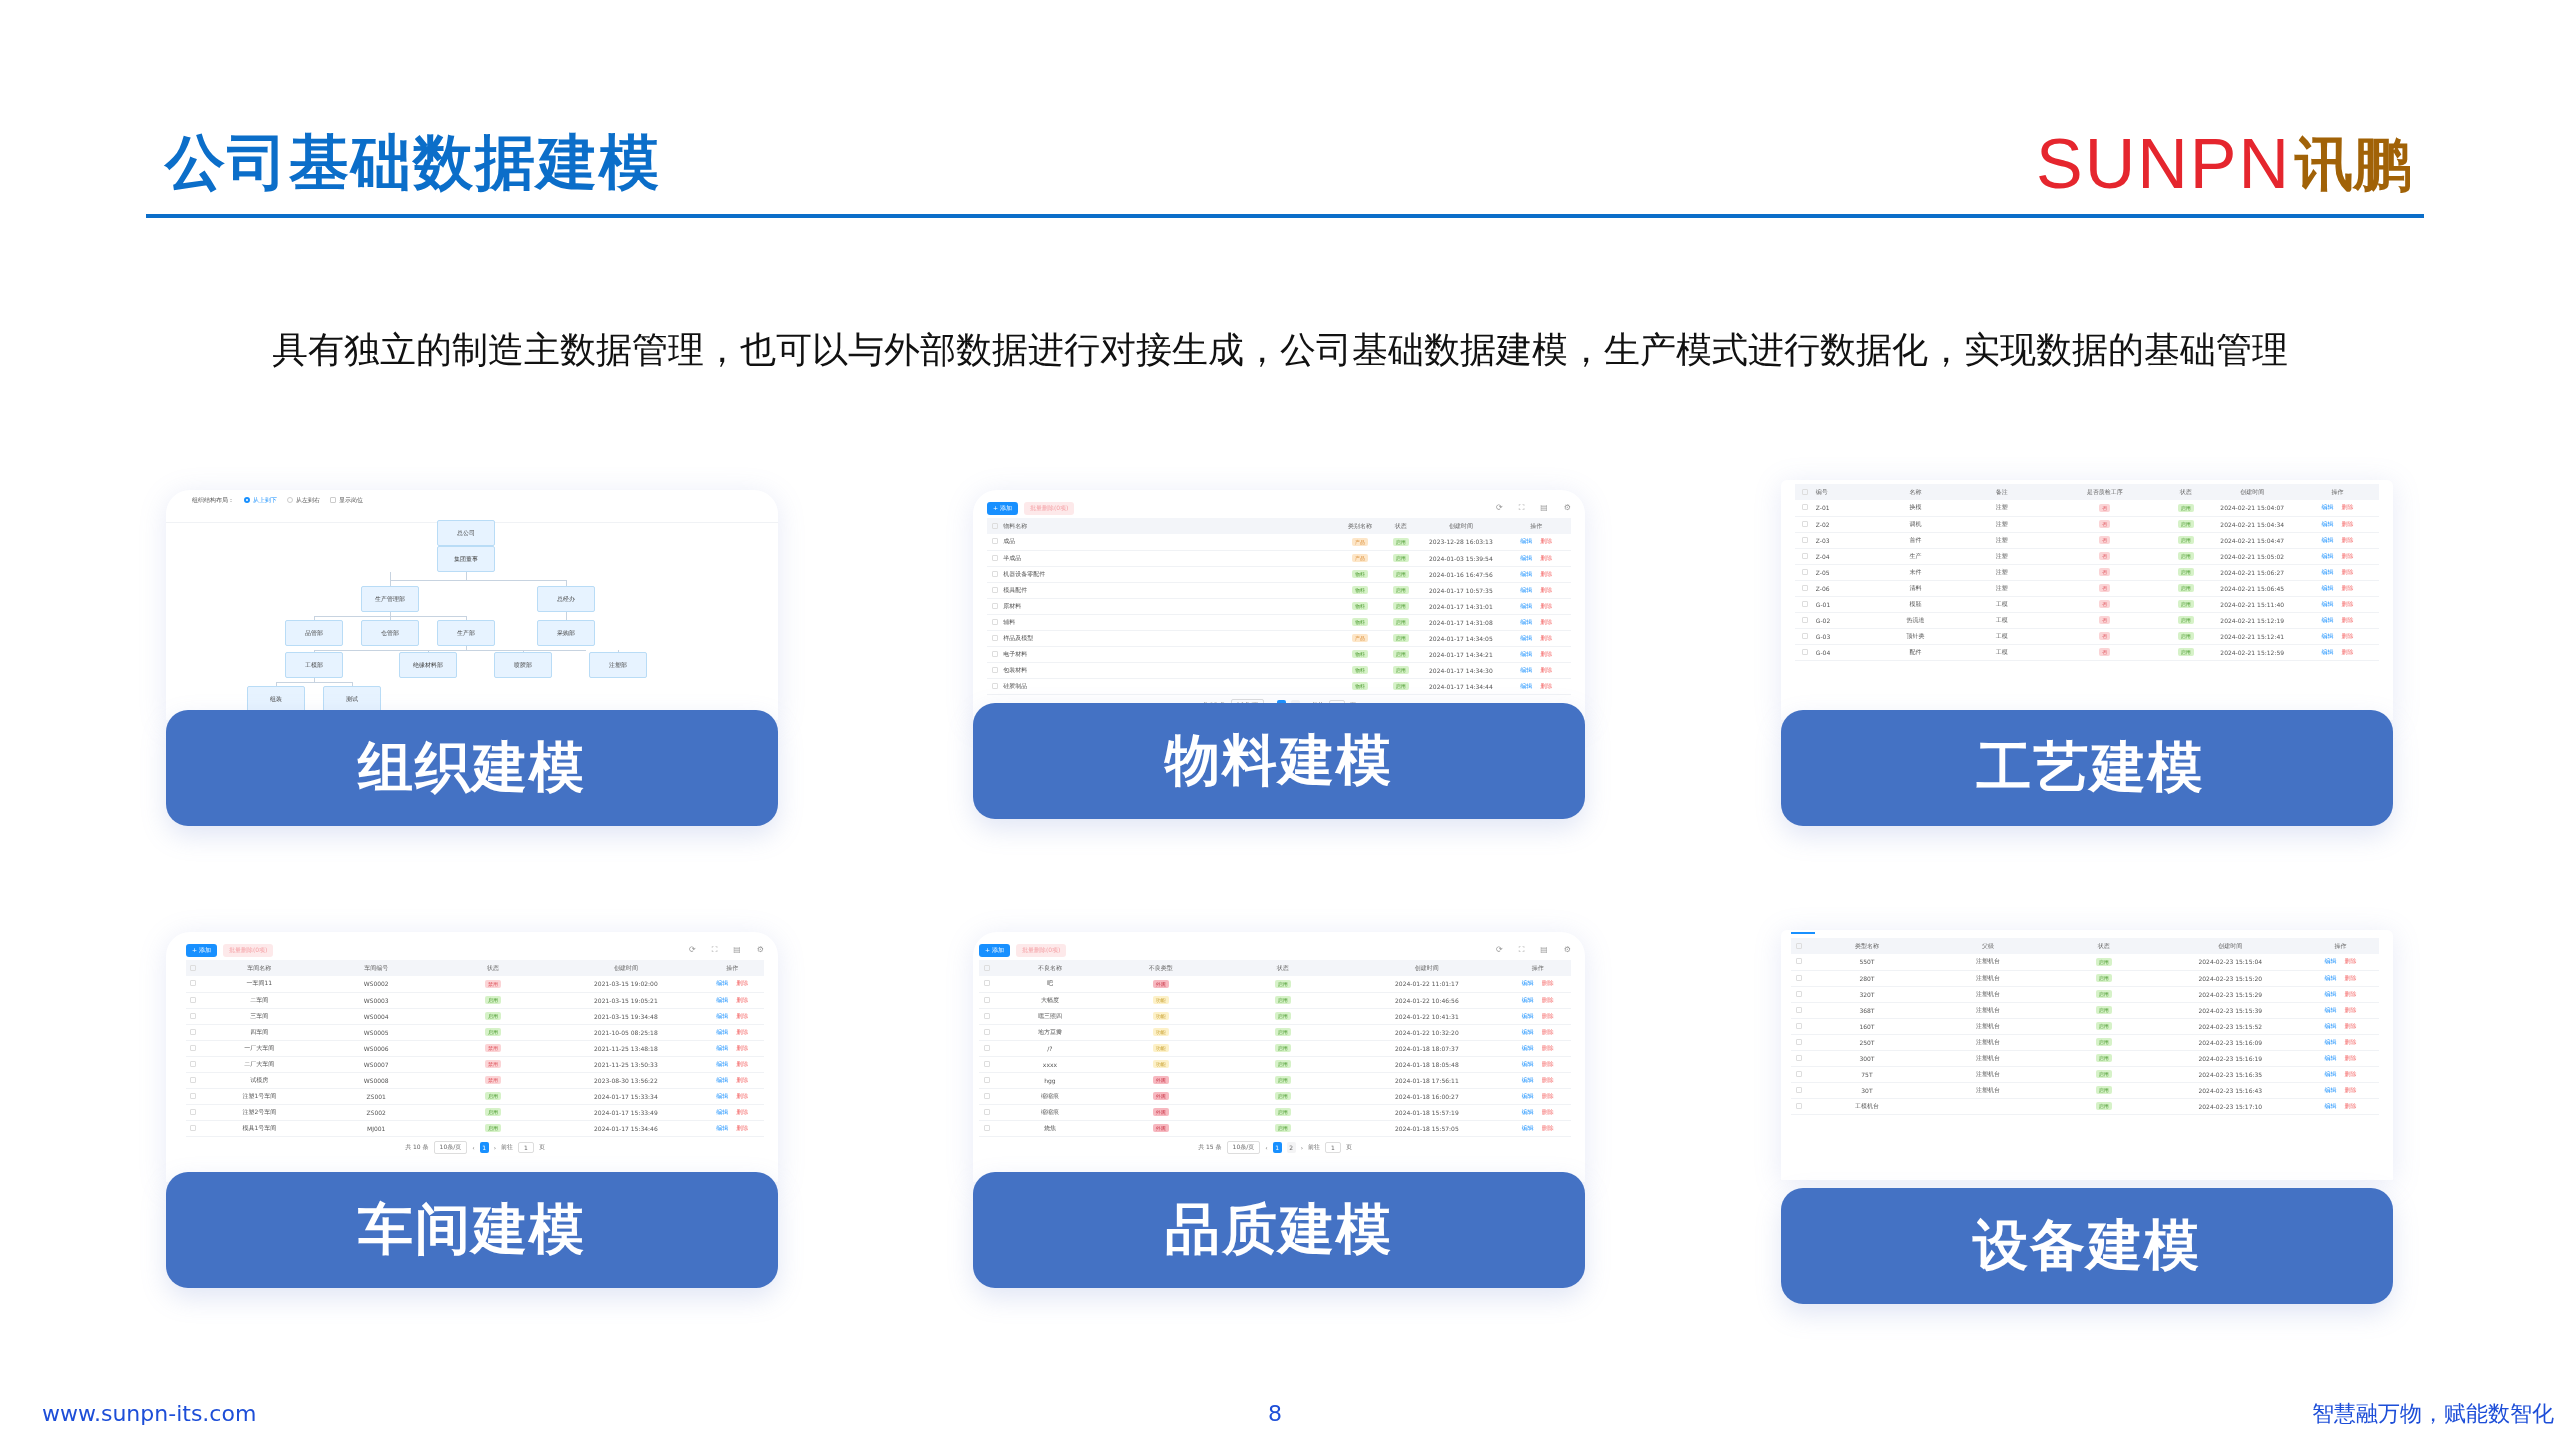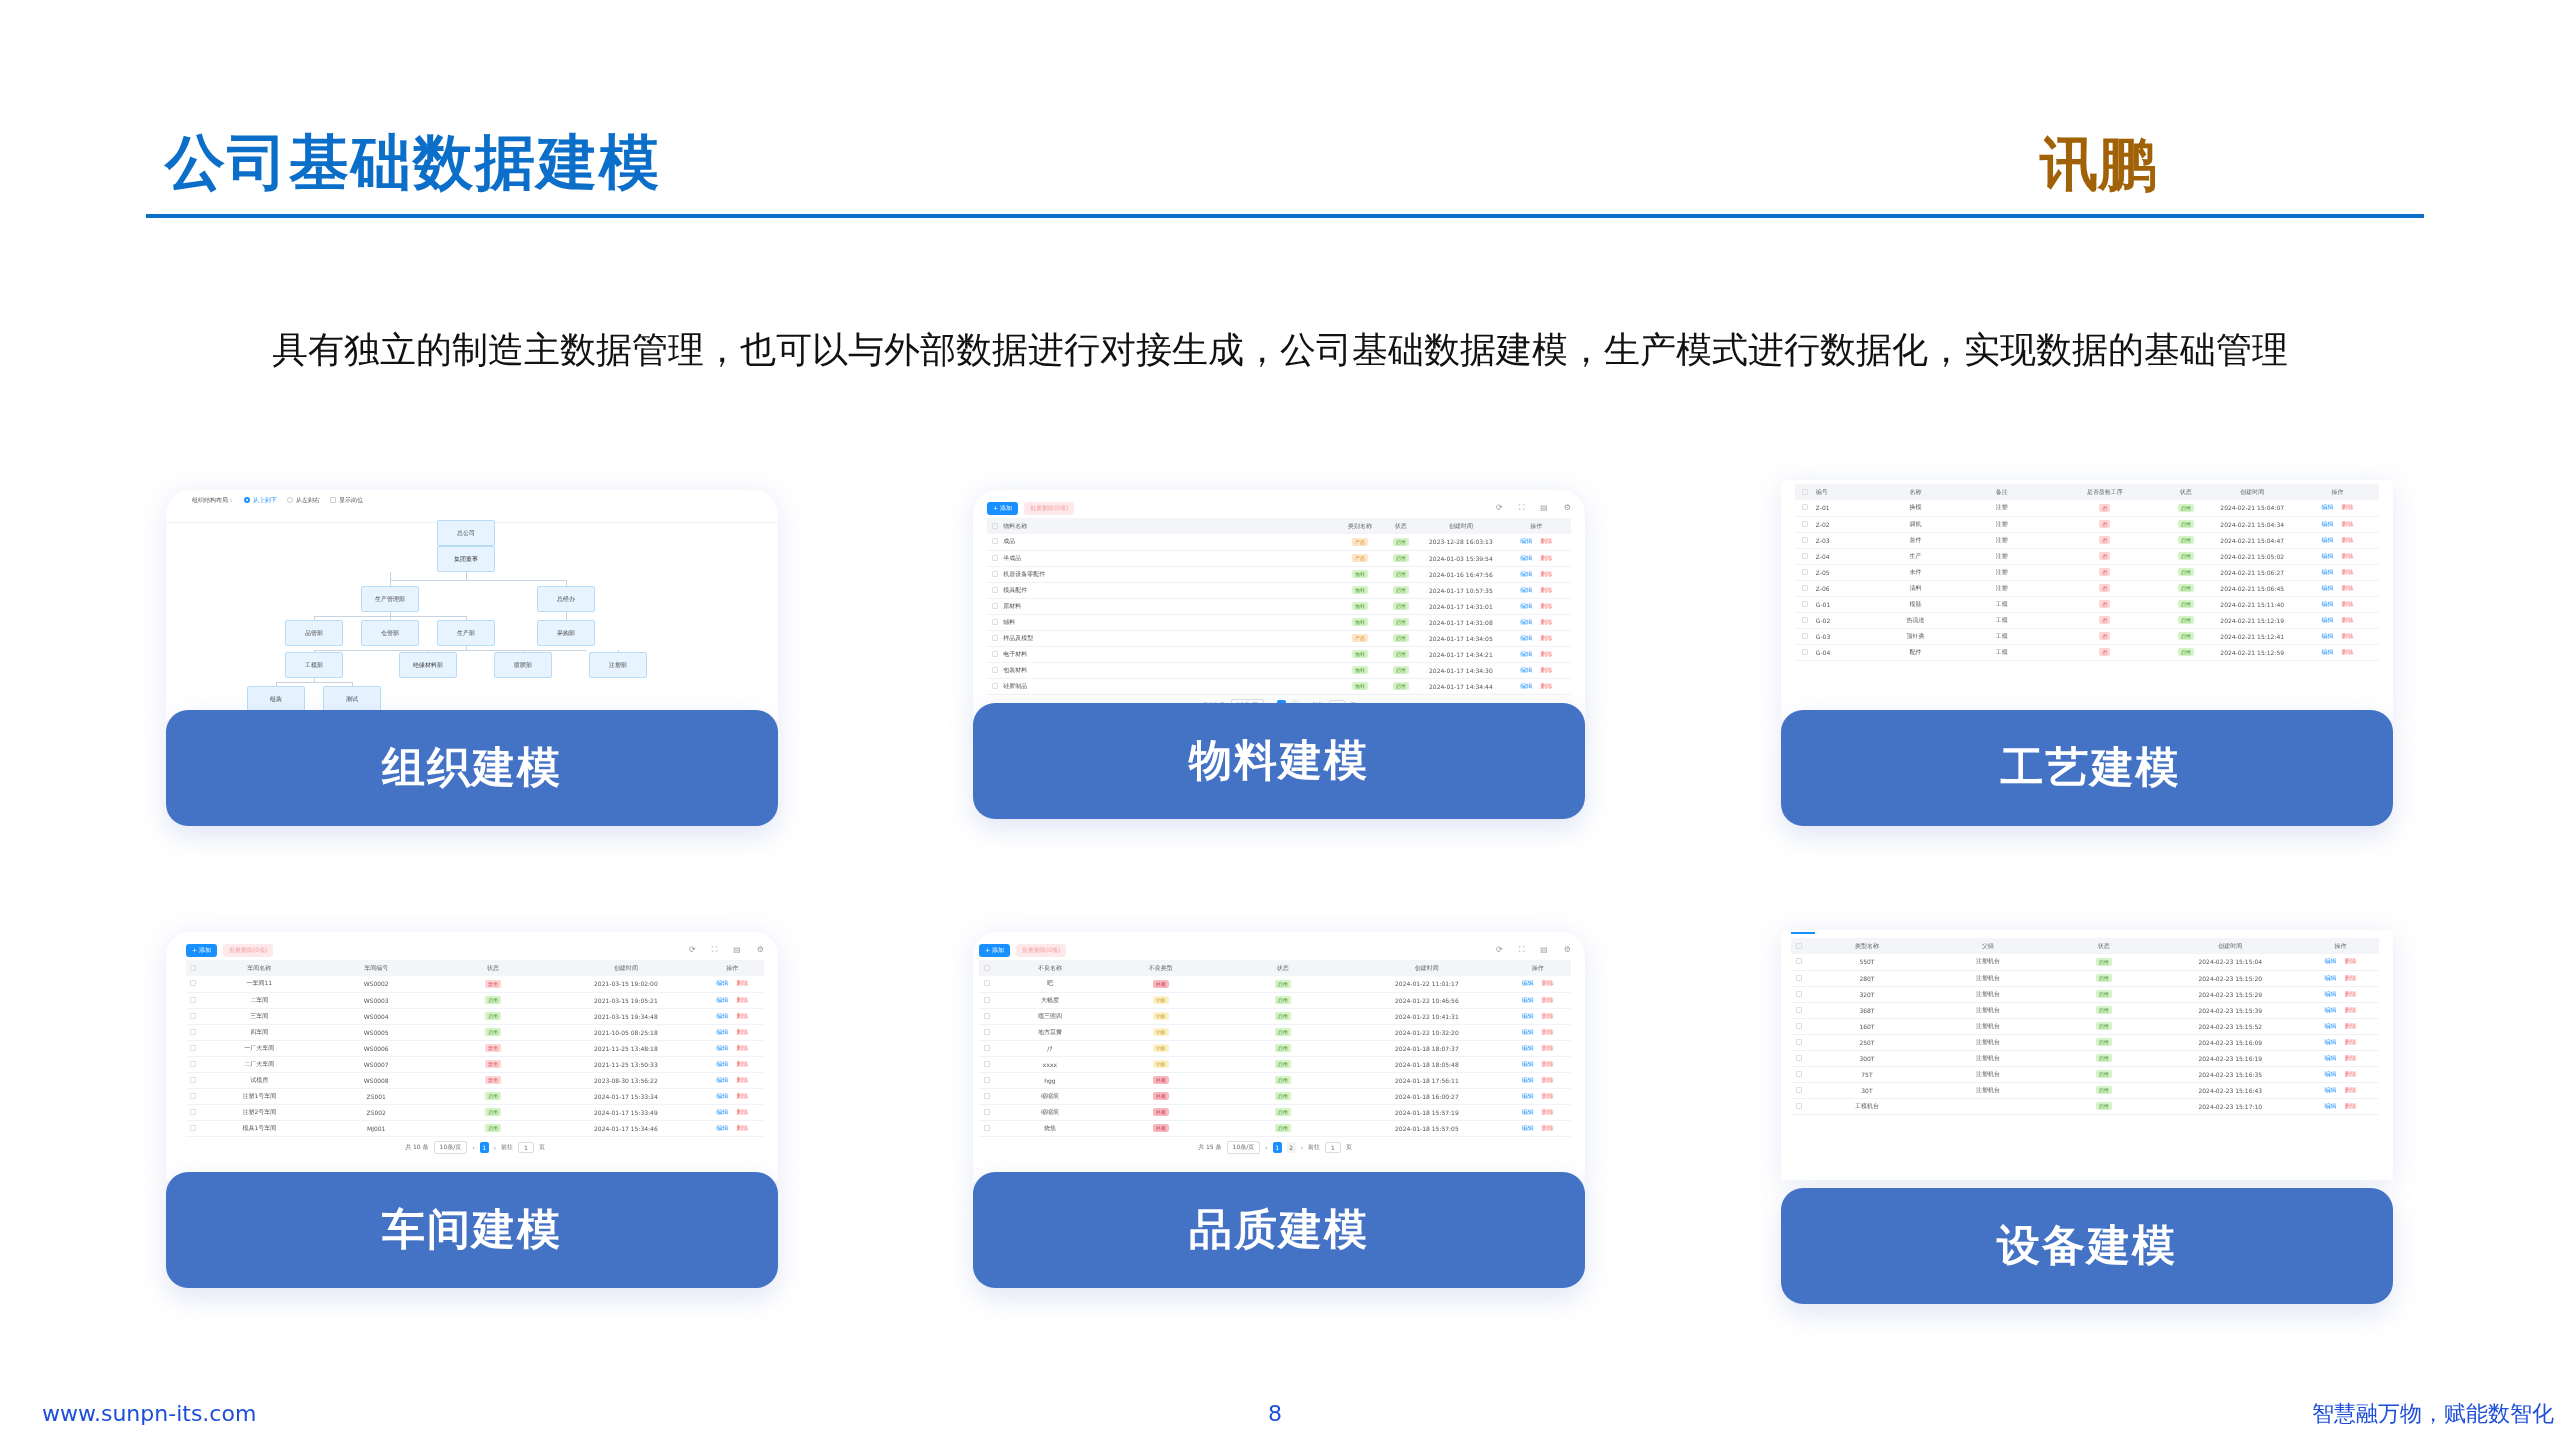--- a/index.html
+++ b/index.html
@@ -16,21 +16,21 @@
   .logo-cn { font-family: "DejaVu Sans", sans-serif; font-size: 58px; font-weight: 700; color: #a16207; margin-left: 4px; line-height: 72px; }
 
   .subtitle { position: absolute; left: 0; width: 2560px; top: 322px; text-align: center;
     font-size: 36px; color: #111; line-height: 56px; }
 
   .card { position: absolute; width: 612px; }
   .card .shot { position: absolute; left: 0; top: 0; width: 612px; background: #fff; border-radius: 24px 24px 0 0;
     box-shadow: 0 4px 28px rgba(120,140,210,0.18); overflow: hidden; }
   .card .banner { position: absolute; left: 0; width: 612px; height: 116px; background: #4472c4; border-radius: 22px;
     box-shadow: 0 10px 26px rgba(120,140,210,0.22); display: flex; align-items: center; justify-content: center; }
-  .banner span { color: #fff; font-size: 43px; font-weight: 700; letter-spacing: 2px; }
+  .banner span { color: #fff; font-size: 55px; font-weight: 700; letter-spacing: 2px; }
 
   
   .mt { position: absolute; left: 14px; right: 14px; top: 8px; font-size: 6px; color: #555; }
   .mt .toolbar { height: 20px; display: flex; align-items: center; gap: 6px; }
   .mt .btn-add { background: #1890ff; color: #fff; border-radius: 3px; padding: 2px 6px; font-size: 6px; }
   .mt .btn-del { background: #fde9ea; color: #f5a0a5; border-radius: 3px; padding: 2px 6px; font-size: 6px; }
   .mt .tools { margin-left: auto; display: flex; gap: 16px; color: #999; font-size: 8px; }
   .mt table { width: 100%; border-collapse: collapse; table-layout: fixed; }
   .mt th { background: #f3f5f9; font-weight: 400; color: #666; height: 16px; font-size: 6px; }
   .mt td { height: 16px; border-bottom: 1px solid #f0f2f5; font-size: 6px; text-align: center; white-space: nowrap; overflow: hidden; }
@@ -58,20 +58,21 @@
     font-size: 6px; color: #444; display: flex; align-items: center; justify-content: center; }
   .org-line { position: absolute; background: #c7d3e0; }
 
   .footer { position: absolute; top: 1400px; font-size: 22px; color: #1d4ed8; line-height: 28px; text-align: center; }
 </style>
 </head>
 <body>
 
 <div class="title">公司基础数据建模</div>
 <div class="logo">
+  <span class="logo-en">SUNPN</span>
   <span class="logo-cn">讯鹏</span>
 </div>
 <div class="title-rule"></div>
 
 <div class="subtitle">具有独立的制造主数据管理，也可以与外部数据进行对接生成，公司基础数据建模，生产模式进行数据化，实现数据的基础管理</div>
 
 <div class="card" style="left:166px; top:490px;">
   <div class="shot" style="height:230px;">
     <div class="org-head">
       <span>组织结构布局：</span>

